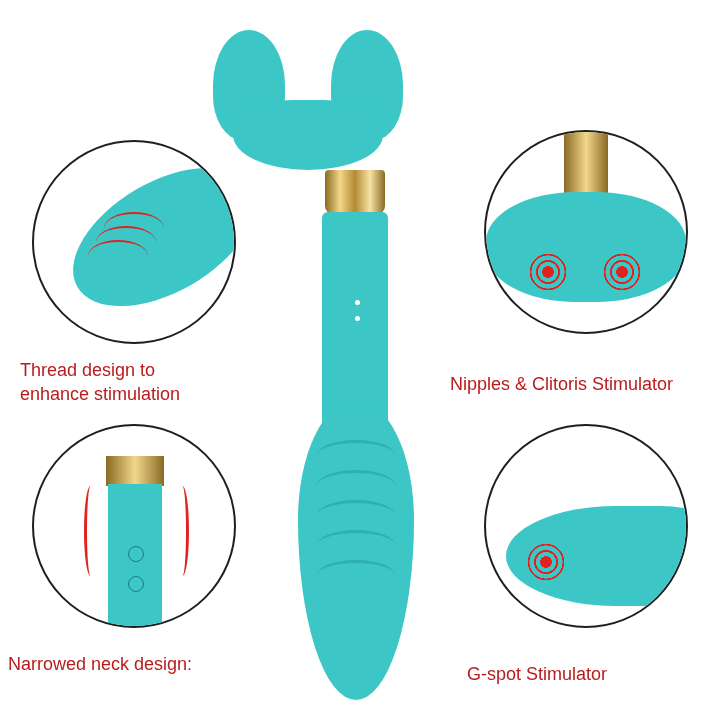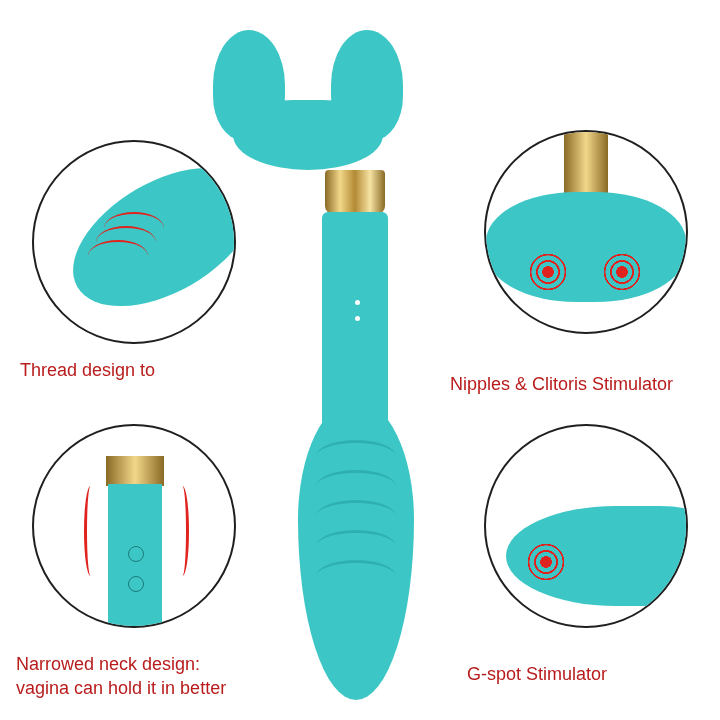--- a/index.html
+++ b/index.html
@@ -57,43 +57,43 @@
 </div>
 
 <div class="circle" style="left:32px;top:140px">
   <div class="teal" style="position:absolute;left:30px;top:40px;width:200px;height:110px;border-radius:50%;transform:rotate(-30deg)"></div>
   <div class="arc" style="left:70px;top:70px;width:60px;height:30px"></div>
   <div class="arc" style="left:62px;top:84px;width:60px;height:30px"></div>
   <div class="arc" style="left:54px;top:98px;width:60px;height:30px"></div>
 </div>
 <div class="caption" style="left:20px;top:358px;width:220px">
   <div>Thread design to</div>
+  <div>enhance stimulation</div>
 </div>
 
 <div class="circle" style="left:484px;top:130px">
   <div style="position:absolute;left:78px;top:0;width:44px;height:70px;background:linear-gradient(90deg,#8a6a25,#f2d78a,#8a6a25)"></div>
   <div class="teal" style="position:absolute;left:0;top:60px;width:200px;height:110px;border-radius:45%"></div>
   <div class="target" style="left:42px;top:120px"></div>
   <div class="target" style="left:116px;top:120px"></div>
 </div>
 <div class="caption" style="left:450px;top:372px;width:270px">
   <div>Nipples &amp; Clitoris Stimulator</div>
 </div>
 
 <div class="circle" style="left:32px;top:424px">
   <div style="position:absolute;left:72px;top:30px;width:58px;height:30px;background:linear-gradient(90deg,#8a6a25,#f2d78a,#8a6a25)"></div>
   <div class="teal" style="position:absolute;left:74px;top:58px;width:54px;height:150px"></div>
   <div style="position:absolute;left:50px;top:60px;width:10px;height:90px;border-left:3px solid var(--red);border-radius:50%"></div>
   <div style="position:absolute;left:142px;top:60px;width:10px;height:90px;border-right:3px solid var(--red);border-radius:50%"></div>
   <div style="position:absolute;left:94px;top:120px;width:14px;height:14px;border:1.5px solid #1d7b7b;border-radius:50%"></div>
   <div style="position:absolute;left:94px;top:150px;width:14px;height:14px;border:1.5px solid #1d7b7b;border-radius:50%"></div>
 </div>
-<div class="caption" style="left:16px;top:652px;width:270px">
+<div class="caption" style="left:8px;top:652px;width:270px">
   <div>Narrowed neck design:</div>
-  <div>vagina can hold it in better</div>
 </div>
 
 <div class="circle" style="left:484px;top:424px">
   <div class="teal" style="position:absolute;left:20px;top:80px;width:220px;height:100px;border-radius:50% 30% 30% 50%"></div>
   <div class="target" style="left:40px;top:116px"></div>
 </div>
 <div class="caption" style="left:467px;top:662px;width:210px">
   <div>G-spot Stimulator</div>
 </div>
 

